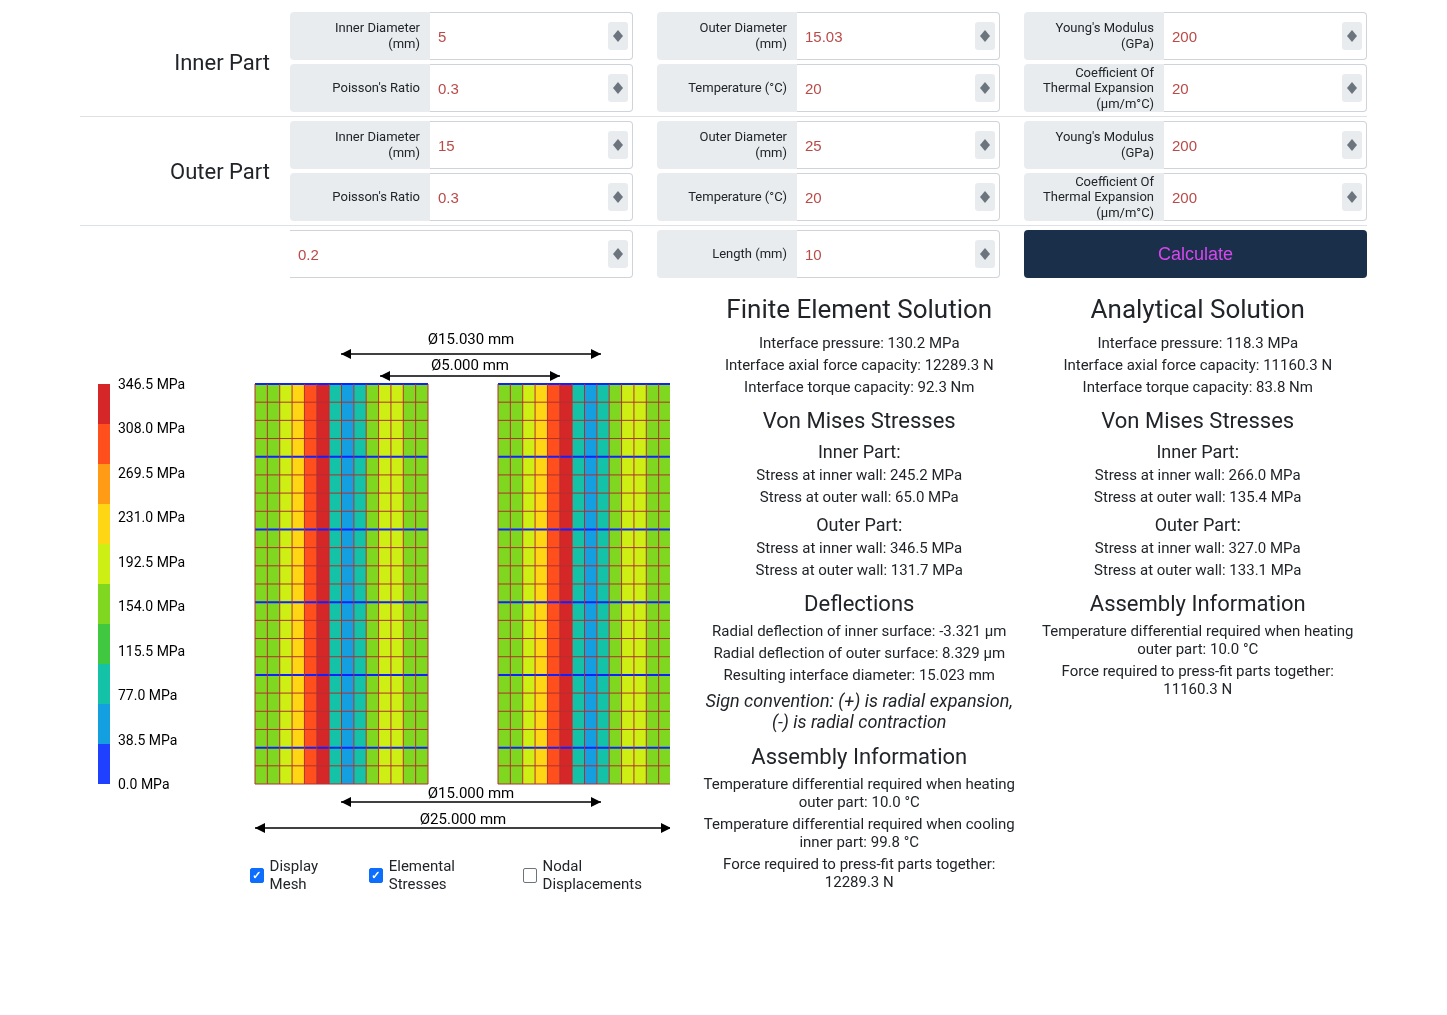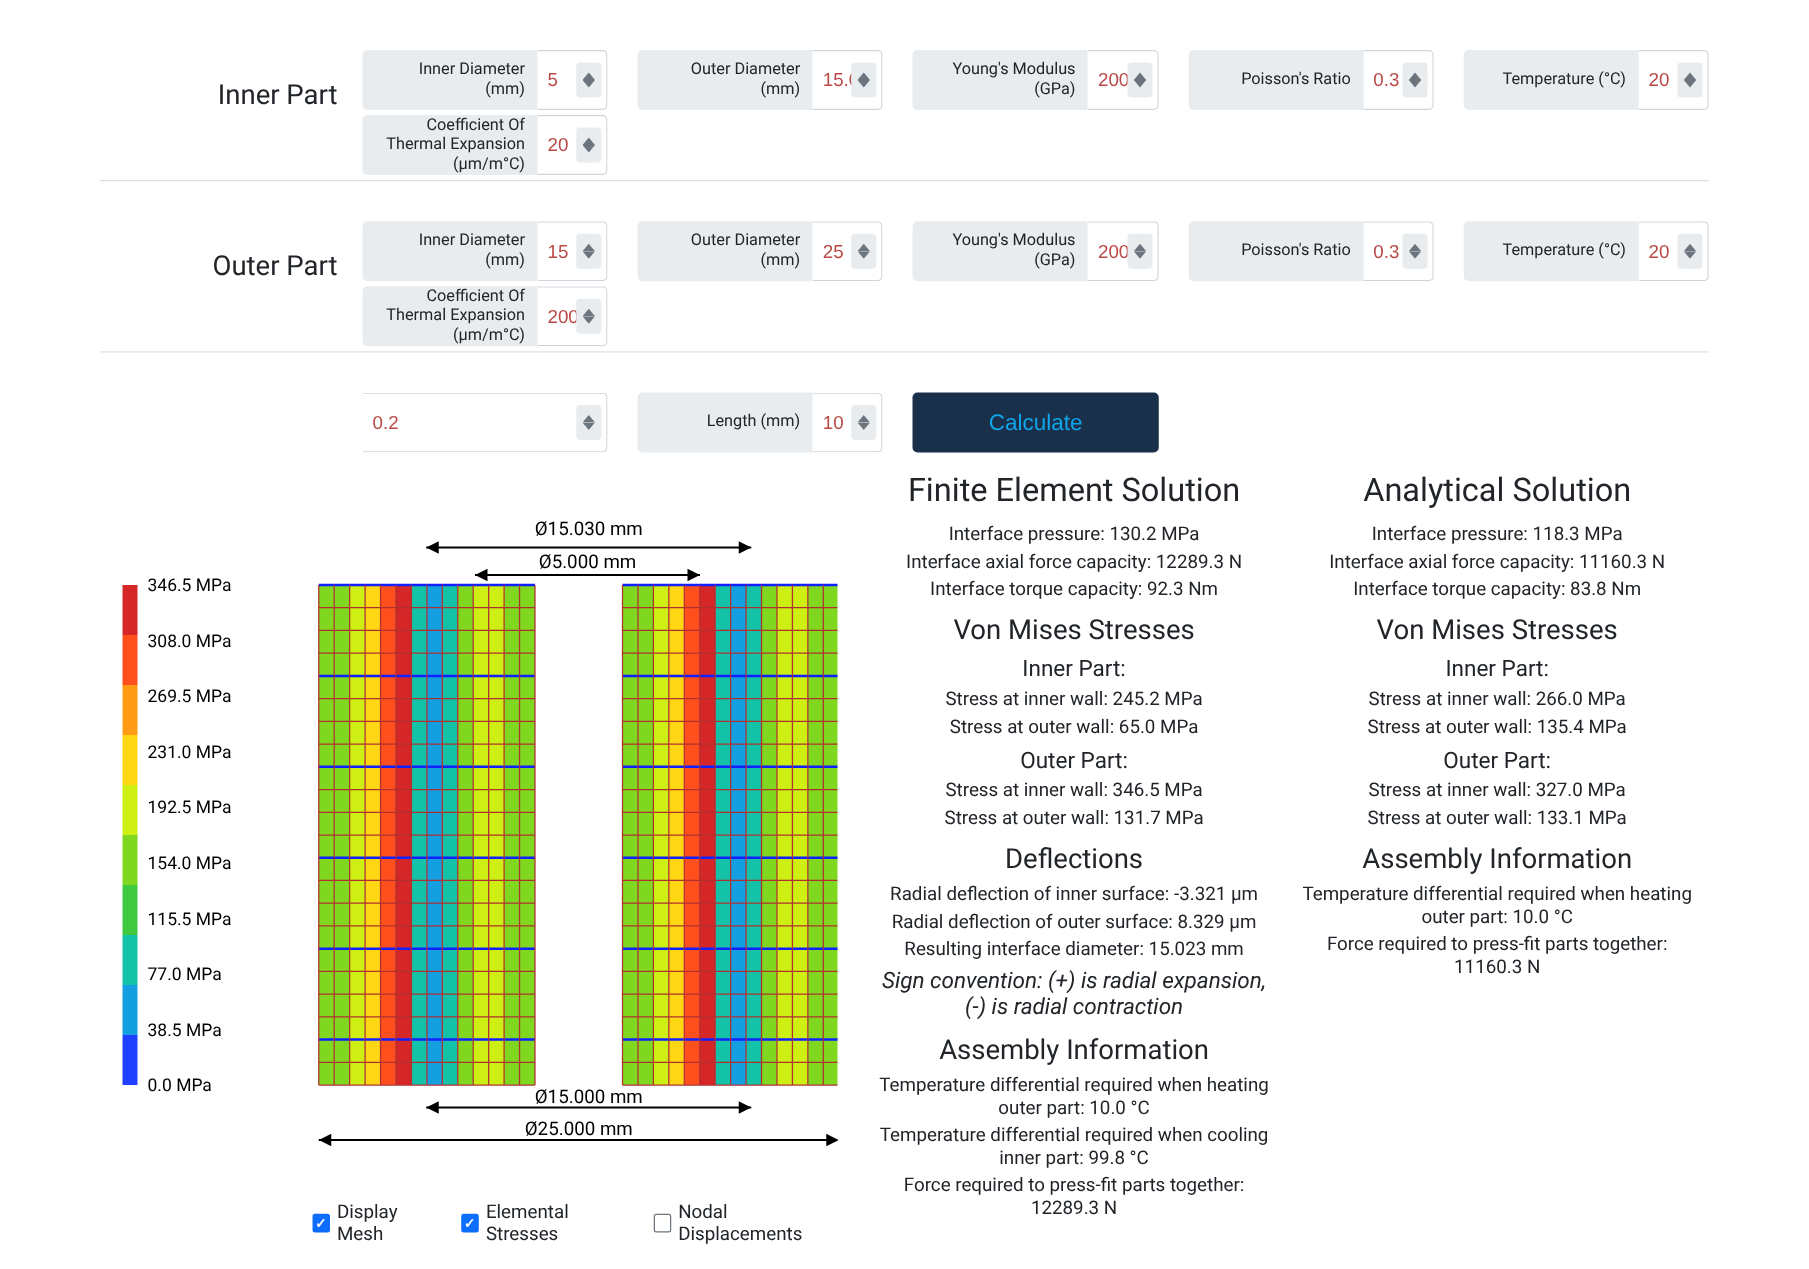--- a/index.html
+++ b/index.html
@@ -1,32 +1,32 @@
 <!DOCTYPE html>
 <html><head>
   <meta charset="utf-8">
   <style>
     * { box-sizing: border-box; margin: 0; padding: 0; }
     body { font-family: -apple-system, BlinkMacSystemFont, "Segoe UI", Roboto, sans-serif; font-size: 14px; color: #212529; background: #fff; }
     .container { width: 1447px; padding: 8px 80px; }
     .input-section { display: flex; flex-direction: column; }
     .part-row { display: flex; align-items: center; border-bottom: 1px solid #dee2e6; padding: 4px 0; }
     .part-label { width: 210px; text-align: center; padding-right: 20px; font-size: 22px; font-weight: 400; display: flex; align-items: center; justify-content: flex-end; }
-    .param-grid { flex: 1; display: grid; grid-template-columns: repeat(5, 1fr); gap: 4px 24px; margin-top: 28px; }
+    .param-grid { flex: 1; display: grid; grid-template-columns: repeat(3, 1fr); gap: 4px 24px; }
     .param-cell { display: flex; align-items: stretch; height: 48px; }
     .param-label { background: #e9ecef; width: 140px; display: flex; flex-direction: column; justify-content: center; align-items: flex-end; padding: 4px 10px; font-size: 13px; line-height: 1.2; border-radius: 4px 0 0 4px; text-align: right; }
     .param-input { flex: 1; border: 1px solid #ced4da; border-left: none; border-radius: 0 4px 4px 0; display: flex; align-items: center; padding: 0 8px; position: relative; }
     .param-value { color: #b94a48; font-size: 15px; flex: 1; border: none; outline: none; background: transparent; width: 100%; }
     .stepper { position: absolute; right: 4px; top: 50%; transform: translateY(-50%); width: 20px; height: 28px; background: #e9ecef; border-radius: 3px; display: flex; flex-direction: column; justify-content: center; align-items: center; cursor: pointer; }
     .stepper svg { width: 10px; height: 6px; fill: #6c757d; }
-    .calc-btn { background: #1a2f4a; color: #0ea5e9; border: none; border-radius: 4px; font-size: 18px; cursor: pointer; display: flex; align-items: center; justify-content: center; height: 48px; }
+    .calc-btn { background: #1a2f4a; color: #d946ef; border: none; border-radius: 4px; font-size: 18px; cursor: pointer; display: flex; align-items: center; justify-content: center; height: 48px; }
     .results-row { display: flex; margin-top: 12px; }
     .diagram-col { width: 610px; padding-right: 20px; }
     .diagram-svg { width: 590px; height: 560px; }
-    .checkboxes { margin-top: 18px; display: flex; gap: 20px; padding-left: 170px; }
+    .checkboxes { display: flex; gap: 20px; padding-left: 170px; }
     .cb-item { display: flex; align-items: center; gap: 6px; font-size: 15px; }
     .cb-box { width: 15px; height: 15px; border: 1px solid #6c757d; border-radius: 2px; display: flex; align-items: center; justify-content: center; }
     .cb-box.checked { background: #0d6efd; border-color: #0d6efd; }
     .cb-box.checked::after { content: "✓"; color: #fff; font-size: 11px; font-weight: bold; }
     .solution-col { flex: 1; text-align: center; padding: 0 12px; }
     .sol-title { font-size: 26px; font-weight: 400; margin-bottom: 10px; }
     .sol-line { font-size: 15px; margin: 4px 0; }
     .sol-h2 { font-size: 22px; font-weight: 400; margin: 12px 0 6px; }
     .sol-h3 { font-size: 18px; font-weight: 400; margin: 8px 0 4px; }
     .sol-note { font-style: italic; font-size: 18px; margin: 6px 0; }

